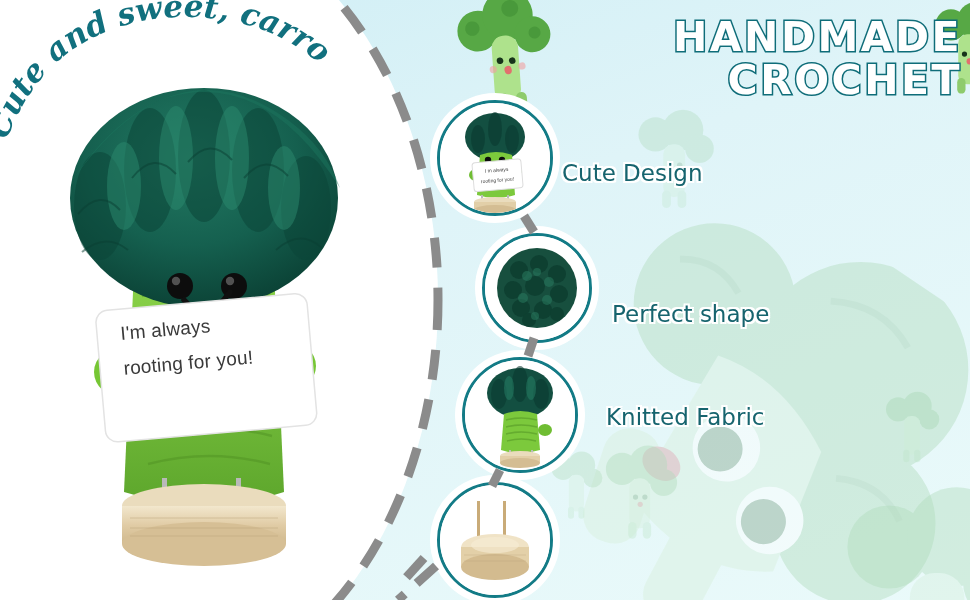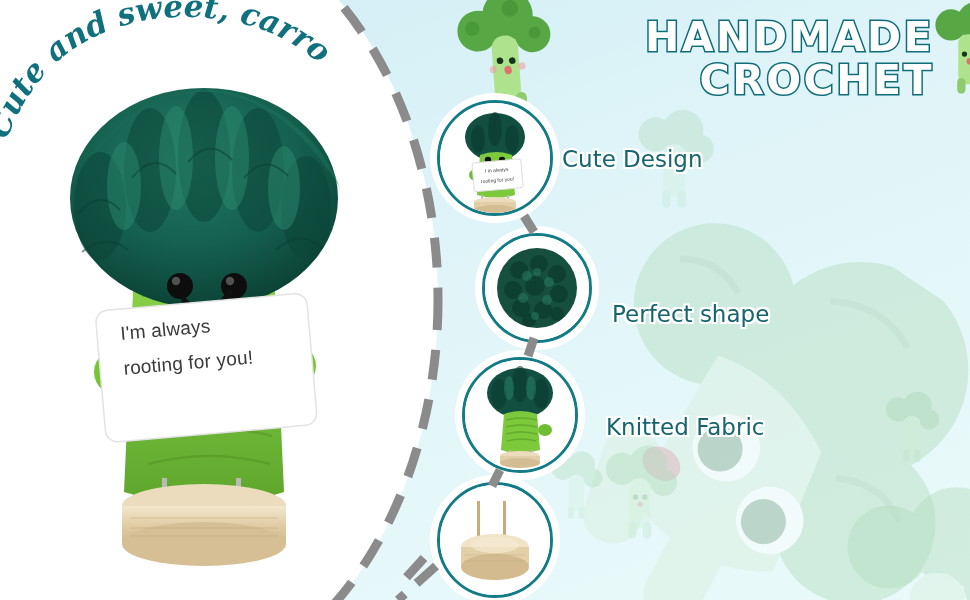--- a/index.html
+++ b/index.html
@@ -41,21 +41,21 @@
   #sign-text{
     position:absolute;left:119px;top:316px;width:190px;z-index:8;
     transform:rotate(-5deg);transform-origin:left top;
     color:#3a3a3a;font-family:"Liberation Sans",sans-serif;
     font-size:19px;line-height:1.85;letter-spacing:.2px;
     text-align:left;pointer-events:none;
   }
 
   
   #headline{
-    position:absolute;right:36px;top:16px;width:470px;z-index:10;
+    position:absolute;right:8px;top:16px;width:470px;z-index:10;
     text-align:right;
     font-family:"DejaVu Sans",sans-serif;
     font-weight:700;font-size:41px;line-height:1.04;
     letter-spacing:2.5px;
     color:#ffffff;
     -webkit-text-stroke:3px #0f6d79;
     paint-order:stroke fill;
     text-shadow:0 0 0 #0f6d79;
   }
   #headline span{display:block;}
@@ -382,21 +382,21 @@
         <text x="57" y="69" font-size="5" fill="#444" text-anchor="middle" font-family="Liberation Sans, sans-serif">I m always</text>
         <text x="57" y="79" font-size="5" fill="#444" text-anchor="middle" font-family="Liberation Sans, sans-serif">rooting for you!</text>
       </g>
       <rect x="41" y="92" width="2" height="6" fill="#bbb"></rect>
       <rect x="67" y="92" width="2" height="6" fill="#bbb"></rect>
       <ellipse cx="55" cy="99" rx="21" ry="5" fill="#eadcbd"></ellipse>
       <rect x="34" y="99" width="42" height="8" fill="#e2cfa8"></rect>
       <ellipse cx="55" cy="107" rx="21" ry="5" fill="#d4bd93"></ellipse>
     </svg>
   </div>
-  <div class="feat-label" style="left:562px;top:146px;">Cute Design</div>
+  <div class="feat-label" style="left:562px;top:160px;">Cute Design</div>
 
   <div class="circle" style="left:482px;top:233px;width:104px;height:104px;">
     <svg width="104" height="104" viewBox="0 0 104 104">
       <rect width="104" height="104" fill="#ffffff"></rect>
       <circle cx="52" cy="52" r="40" fill="#174f3e"></circle>
       <g fill="#0c3b2e" opacity=".75">
         <circle cx="34" cy="34" r="9"></circle>
           <circle cx="54" cy="28" r="9"></circle>
           <circle cx="72" cy="38" r="9"></circle>
         <circle cx="28" cy="54" r="9"></circle>
@@ -440,21 +440,21 @@
         <path d="M42 81 q14 -4 29 0"></path>
       </g>
       <ellipse cx="80" cy="70" rx="7" ry="6" fill="#6fbd32"></ellipse>
       <rect x="44" y="90" width="2" height="5" fill="#bbb"></rect>
       <rect x="66" y="90" width="2" height="5" fill="#bbb"></rect>
       <ellipse cx="55" cy="96" rx="20" ry="5" fill="#eadcbd"></ellipse>
       <rect x="35" y="96" width="40" height="7" fill="#e2cfa8"></rect>
       <ellipse cx="55" cy="103" rx="20" ry="5" fill="#d4bd93"></ellipse>
     </svg>
   </div>
-  <div class="feat-label" style="left:606px;top:414px;">Knitted Fabric</div>
+  <div class="feat-label" style="left:606px;top:404px;">Knitted Fabric</div>
 
   <div class="circle" style="left:437px;top:482px;width:110px;height:110px;">
     <svg width="110" height="110" viewBox="0 0 110 110">
       <rect width="110" height="110" fill="#ffffff"></rect>
       <rect x="37" y="16" width="3" height="56" fill="#c9ab78"></rect>
       <rect x="63" y="16" width="3" height="56" fill="#c9ab78"></rect>
       <ellipse cx="55" cy="62" rx="34" ry="13" fill="#f0e3c6"></ellipse>
       <rect x="21" y="62" width="68" height="20" fill="#e3d0a8"></rect>
       <ellipse cx="55" cy="82" rx="34" ry="13" fill="#d3bb8f"></ellipse>
       <g opacity=".3" stroke="#bda47c" stroke-width="1.2" fill="none">

